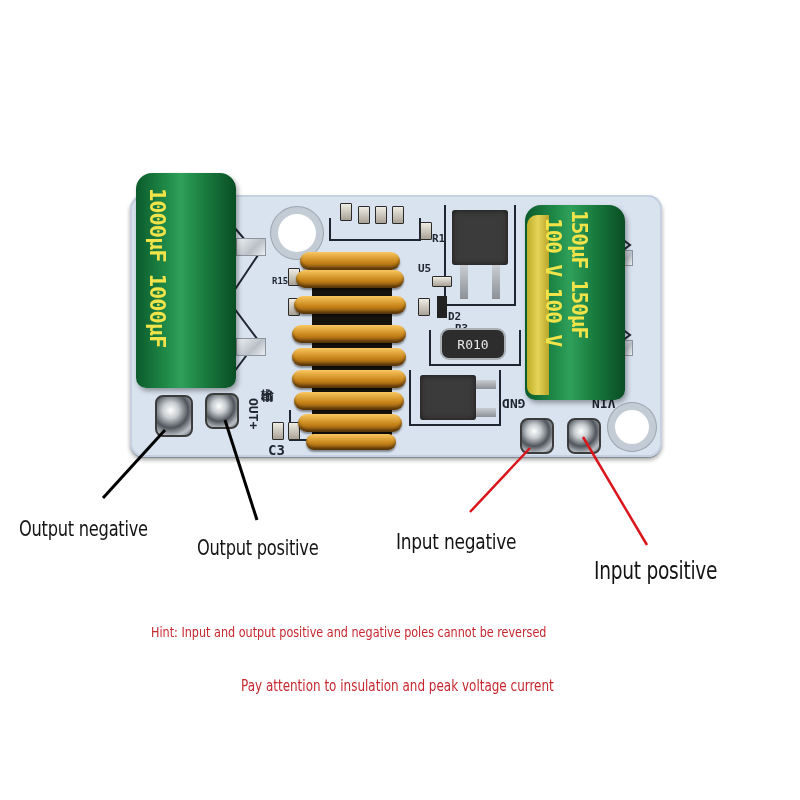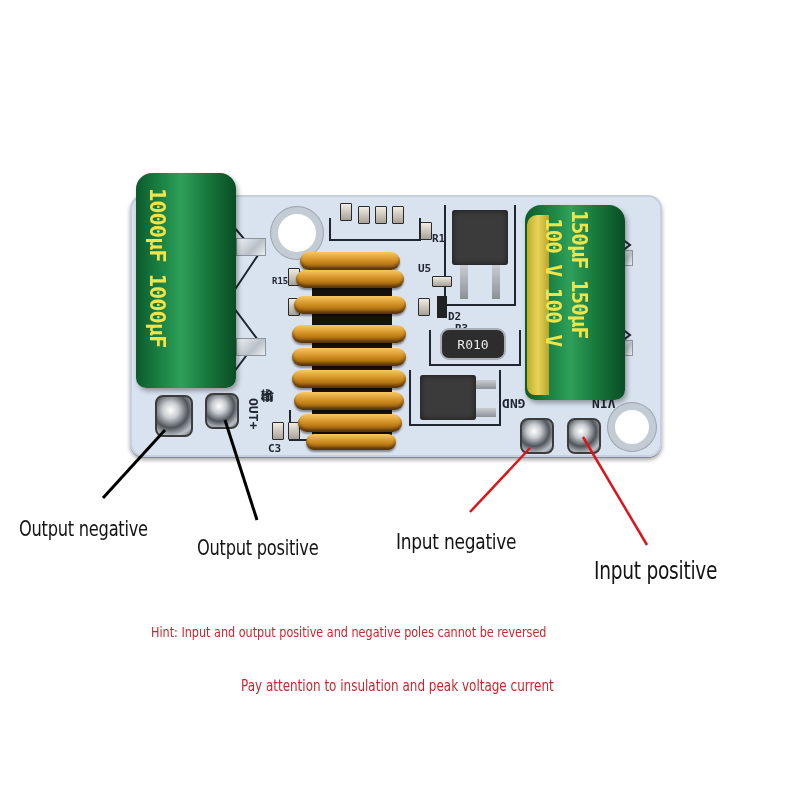--- a/index.html
+++ b/index.html
@@ -82,21 +82,21 @@
 <div class="abs smd" style="left:432px;top:276px;width:18px;height:9px;"></div>
 <div class="abs smd" style="left:272px;top:422px;"></div>
 <div class="abs smd" style="left:288px;top:422px;"></div>
 <div class="abs" style="left:437px;top:296px;width:10px;height:22px;background:#222;"></div>
 
 <div class="abs silk-text" style="left:432px;top:232px;">R1</div>
 <div class="abs silk-text" style="left:413px;top:322px;margin-left:42px;">R3</div>
 <div class="abs silk-text" style="left:448px;top:310px;">D2</div>
 <div class="abs silk-text" style="left:418px;top:262px;">U5</div>
 <div class="abs silk-text" style="left:272px;top:276px;font-size:9px;">R15</div>
-<div class="abs silk-text" style="left:268px;top:442px;font-size:11px;">C3</div>
+<div class="abs silk-text" style="left:268px;top:442px;font-size:14px;">C3</div>
 <div class="abs silk-text" style="left:258px;top:378px;font-size:13px;writing-mode:vertical-rl;">输出</div>
 <div class="abs silk-text" style="left:246px;top:398px;font-size:13px;writing-mode:vertical-rl;">OUT+</div>
 <div class="abs silk-text" style="left:502px;top:396px;font-size:13px;transform:rotate(180deg);">GND</div>
 <div class="abs silk-text" style="left:592px;top:396px;font-size:13px;transform:rotate(180deg);">VIN</div>
 
 <div class="abs ic" style="left:452px;top:210px;width:56px;height:55px;"></div>
 <div class="abs ic-tab" style="left:460px;top:265px;width:8px;height:34px;"></div>
 <div class="abs ic-tab" style="left:492px;top:265px;width:8px;height:34px;"></div>
 <div class="abs ic" style="left:420px;top:375px;width:56px;height:45px;"></div>
 <div class="abs ic-tab" style="left:476px;top:380px;width:20px;height:9px;"></div>

